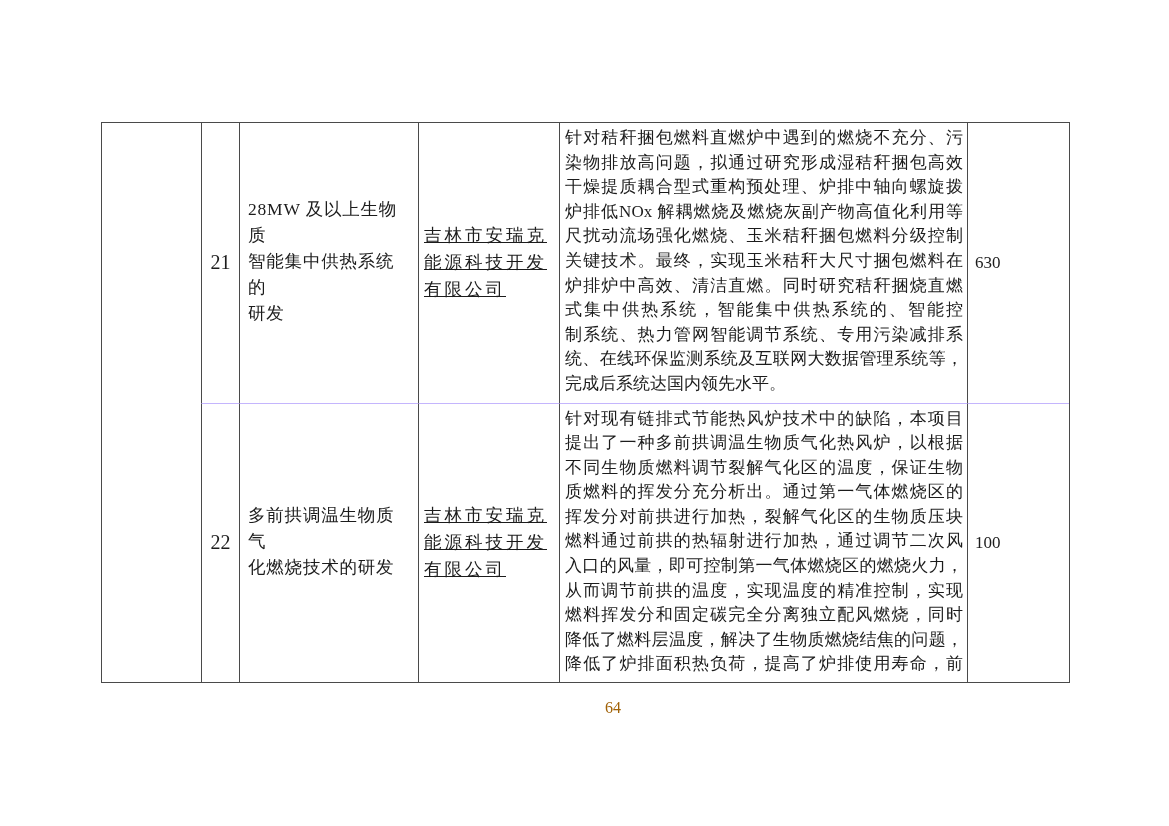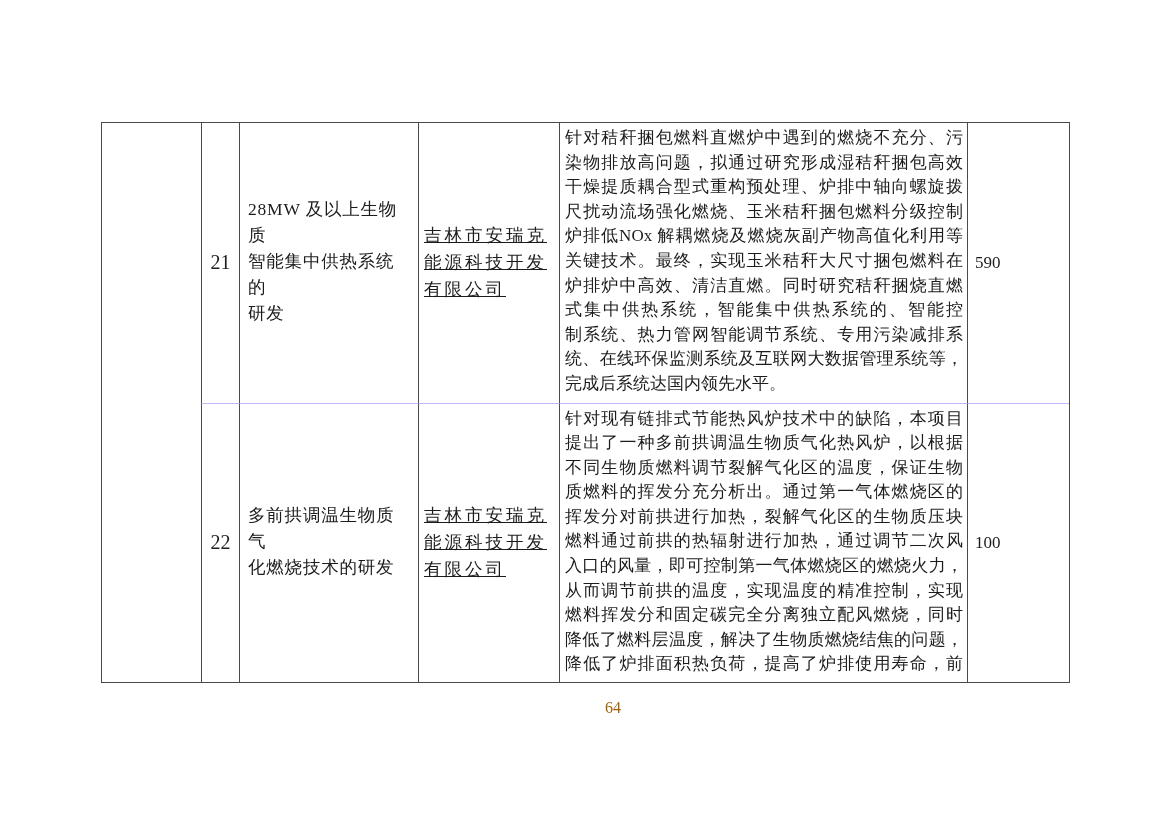--- a/index.html
+++ b/index.html
@@ -60,31 +60,31 @@
     <div class="lines">
           <div class="ln">吉林市安瑞克</div>
           <div class="ln">能源科技开发</div>
           <div class="ln">有限公司</div>
         </div>
   </div>
   <div class="cell descc">
         <div class="ln jl">针对秸秆捆包燃料直燃炉中遇到的燃烧不充分、污</div>
         <div class="ln jl">染物排放高问题，拟通过研究形成湿秸秆捆包高效</div>
         <div class="ln jl">干燥提质耦合型式重构预处理、炉排中轴向螺旋拨</div>
+        <div class="ln jl">炉排低NOx 解耦燃烧及燃烧灰副产物高值化利用等</div>
         <div class="ln jl">尺扰动流场强化燃烧、玉米秸秆捆包燃料分级控制</div>
-        <div class="ln jl">炉排低NOx 解耦燃烧及燃烧灰副产物高值化利用等</div>
         <div class="ln jl">关键技术。最终，实现玉米秸秆大尺寸捆包燃料在</div>
         <div class="ln jl">炉排炉中高效、清洁直燃。同时研究秸秆捆烧直燃</div>
         <div class="ln jl">式集中供热系统，智能集中供热系统的、智能控</div>
         <div class="ln jl">制系统、热力管网智能调节系统、专用污染减排系</div>
         <div class="ln jl">统、在线环保监测系统及互联网大数据管理系统等，</div>
         <div class="ln jl flush">完成后系统达国内领先水平。</div>
       </div>
   <div class="cell fundc">
-    <span>590</span>
+    <span>630</span>
   </div>
 
   <div class="cell idx bt">
     <span>22</span>
   </div>
   <div class="cell namec bt">
     <div class="lines">
           <div class="ln">多前拱调温生物质气</div>
           <div class="ln">化燃烧技术的研发</div>
         </div>

